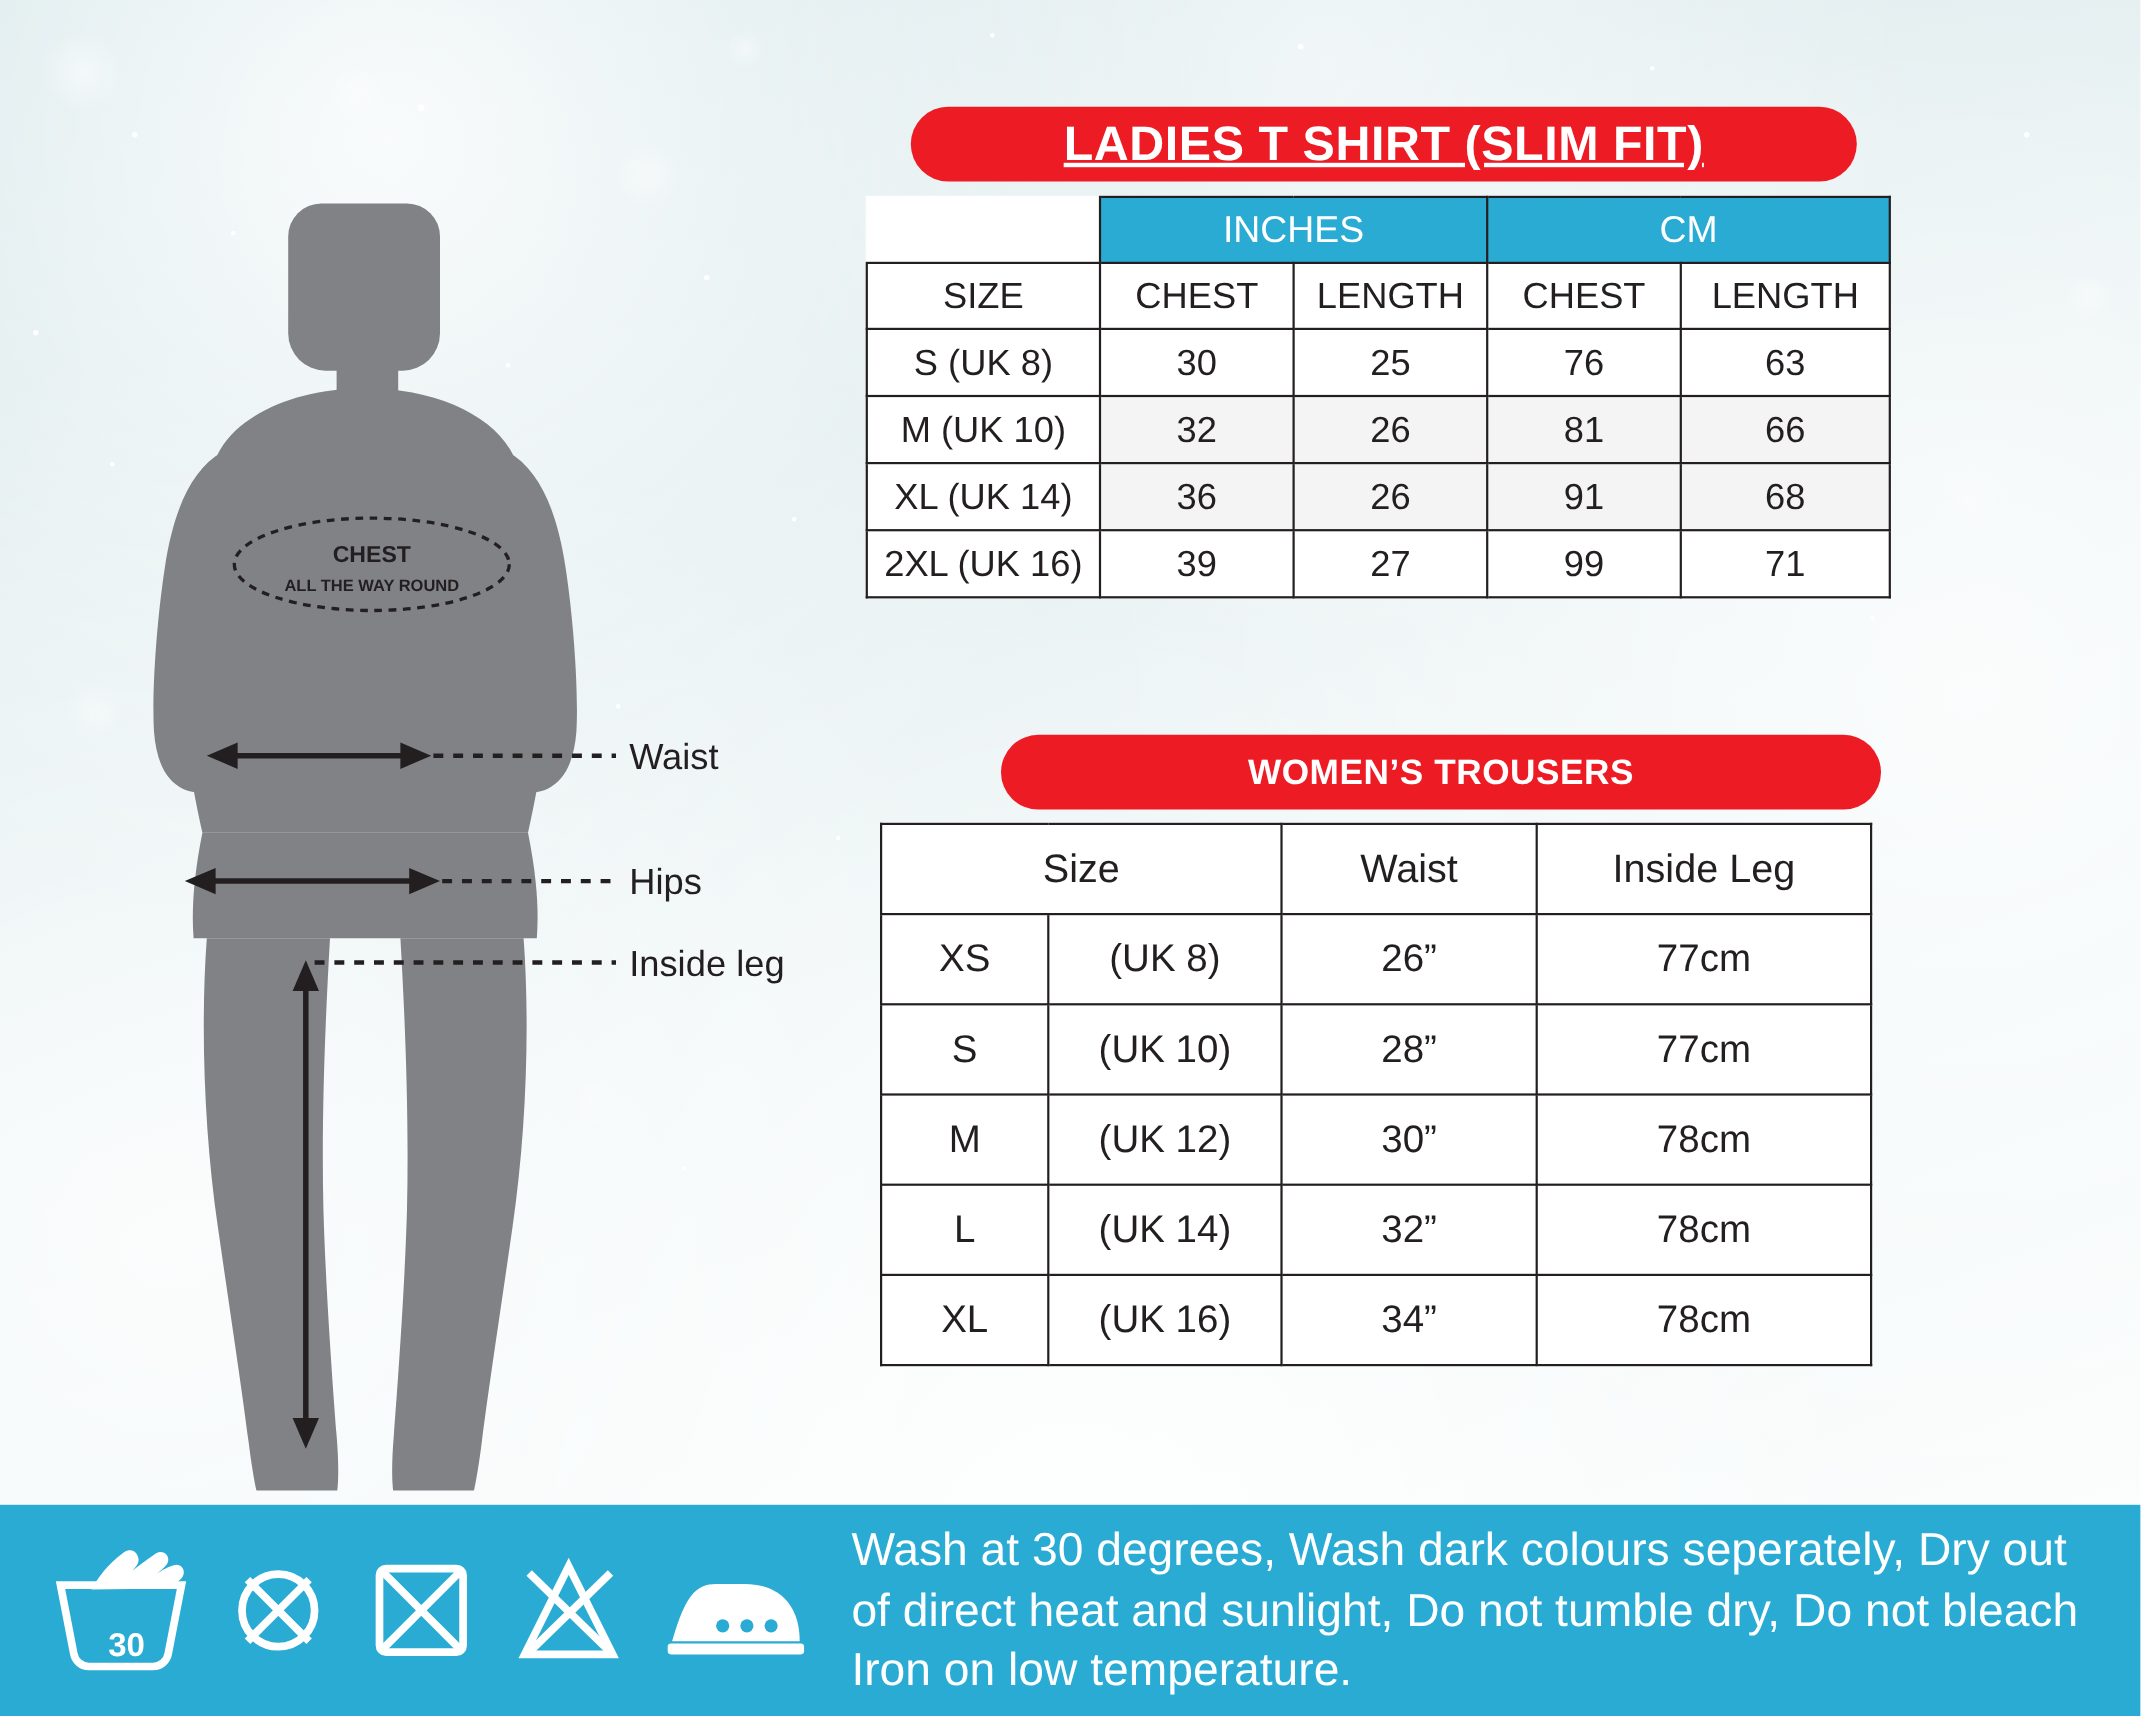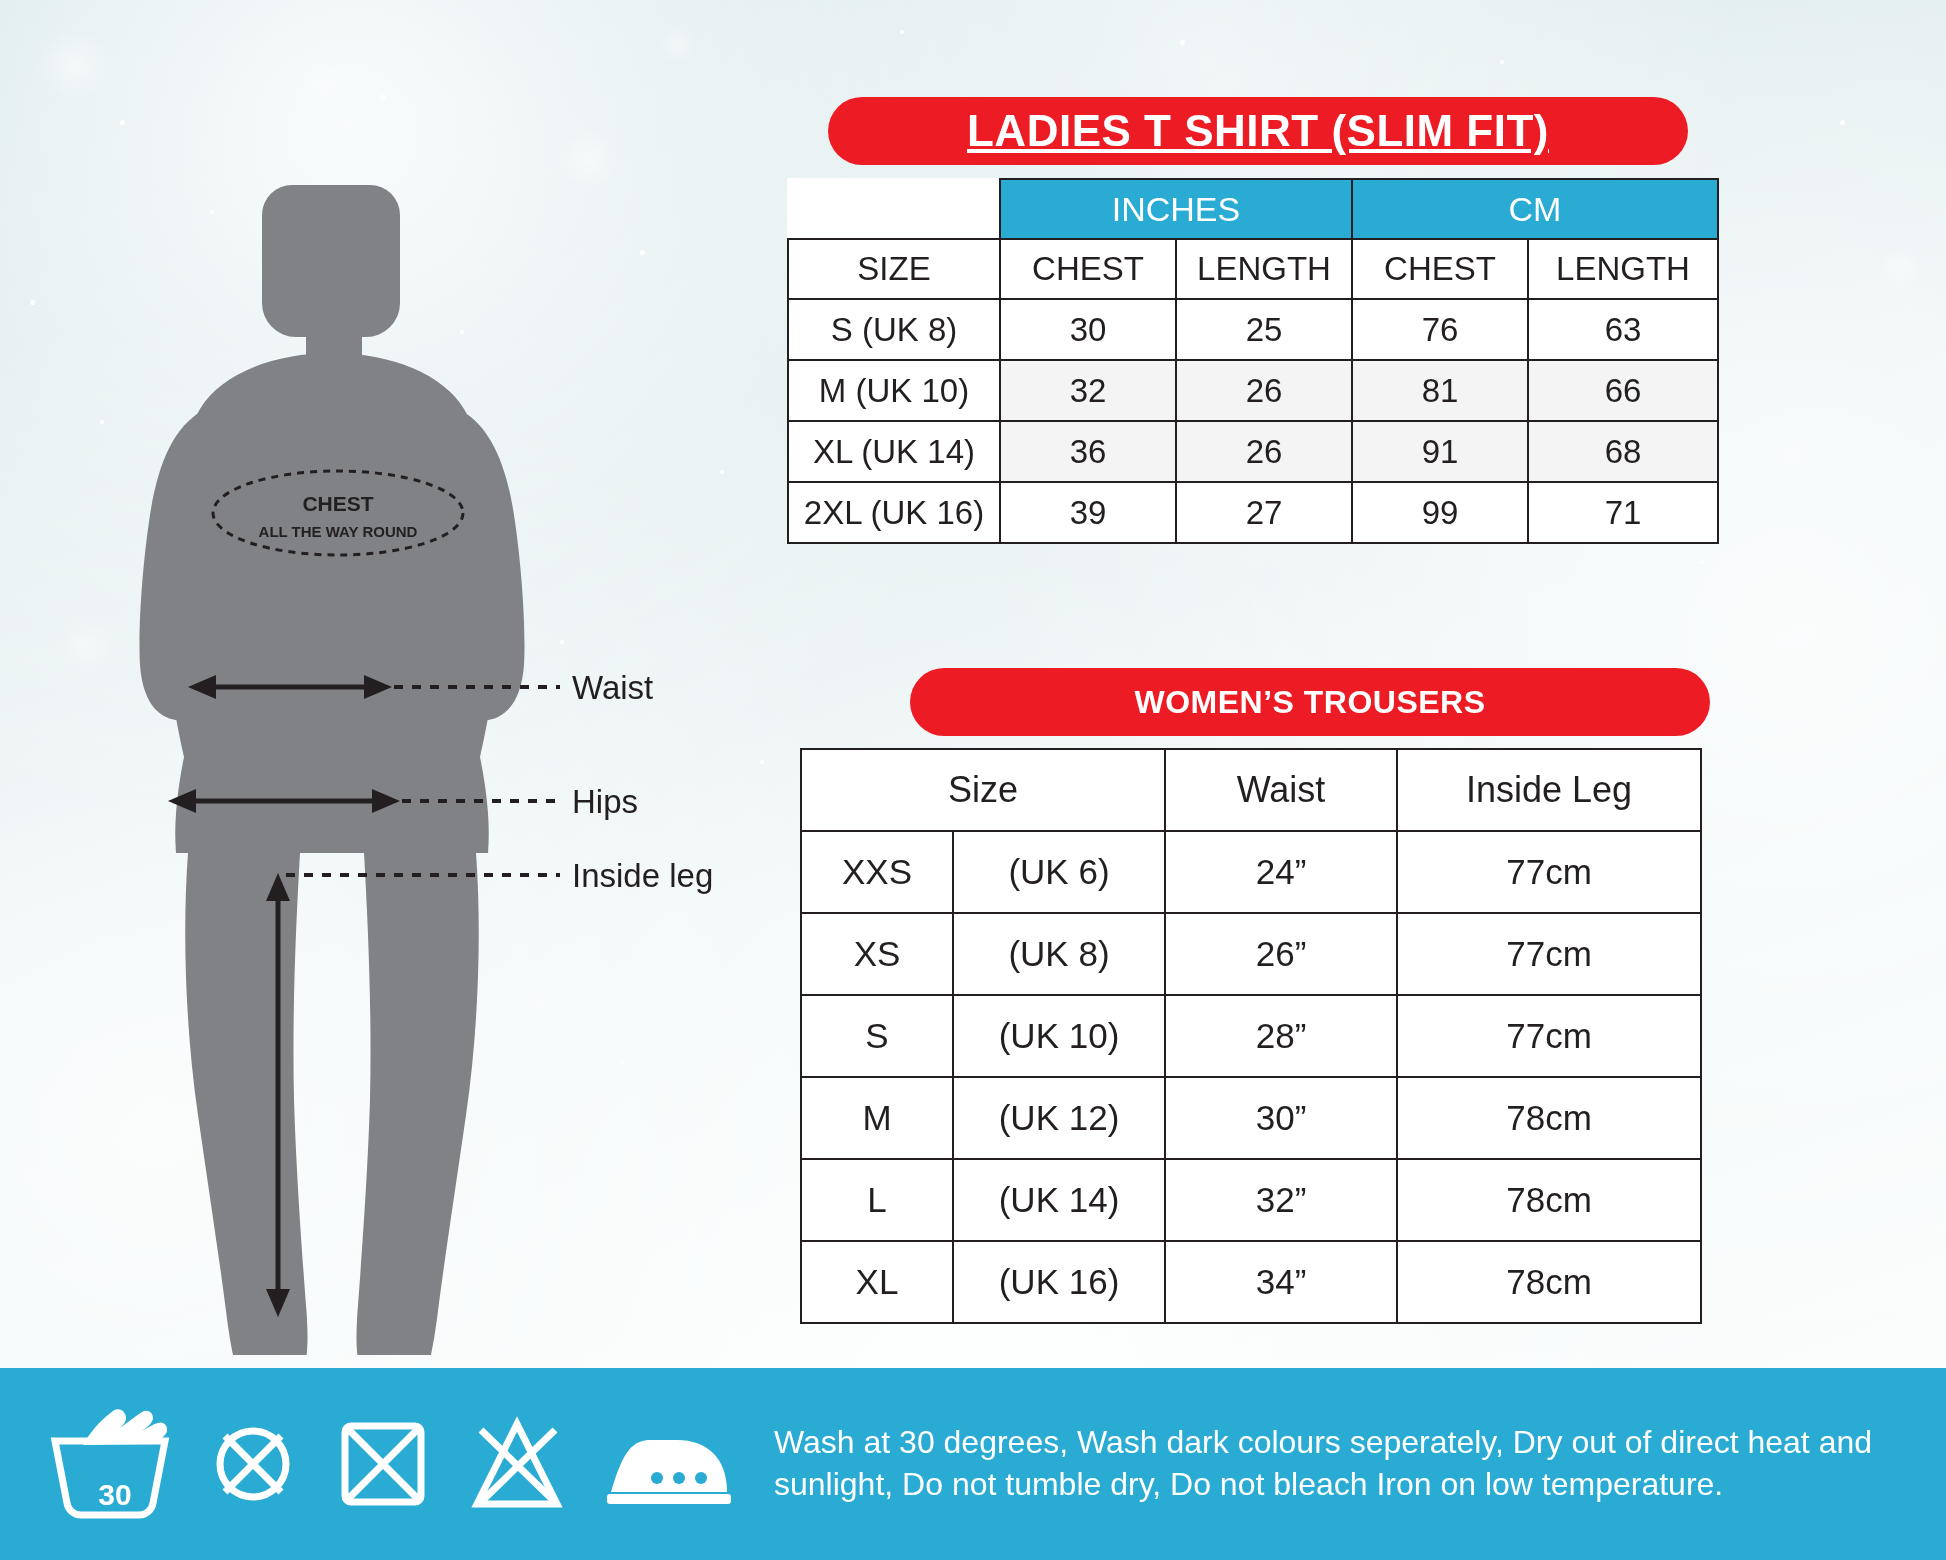--- a/index.html
+++ b/index.html
@@ -144,21 +144,21 @@
   }
   .care-icons {
     display: flex;
     align-items: center;
     gap: 30px;
     padding-left: 45px;
     flex: 0 0 auto;
   }
   .care-text {
     color: #ffffff;
-    font-size: 32px;
+    font-size: 42px;
     line-height: 1.30;
     padding-left: 35px;
     padding-right: 31px;
   }
 </style>
 </head>
 <body>
 
 <div class="page">
 
@@ -318,26 +318,20 @@
     </colgroup>
     <thead>
       <tr>
         <th colspan="2">Size</th>
         <th>Waist</th>
         <th>Inside Leg</th>
       </tr>
     </thead>
     <tbody>
       <tr>
-        <td>XXS</td>
-        <td>(UK 6)</td>
-        <td>24”</td>
-        <td>77cm</td>
-      </tr>
-      <tr>
         <td>XS</td>
         <td>(UK 8)</td>
         <td>26”</td>
         <td>77cm</td>
       </tr>
       <tr>
         <td>S</td>
         <td>(UK 10)</td>
         <td>28”</td>
         <td>77cm</td>

